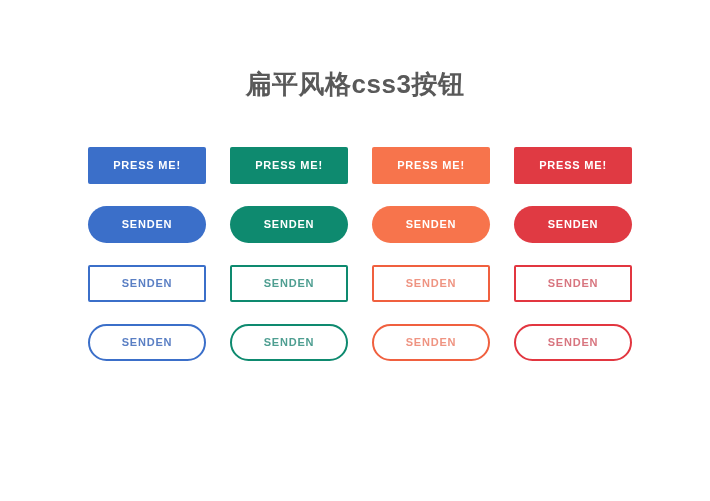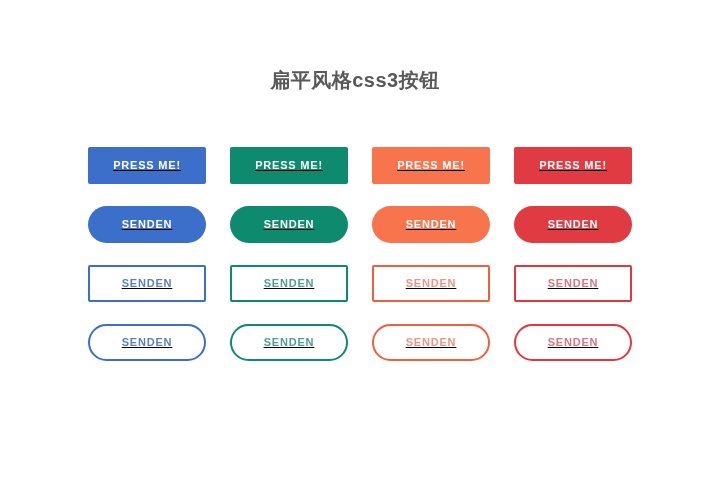--- a/index.html
+++ b/index.html
@@ -14,34 +14,33 @@
     overflow: hidden;
     position: relative;
   }
 
   .page-title {
     position: absolute;
     left: 0;
     top: 50px;
     width: 710px;
     text-align: center;
-    font-size: 20px;
+    font-size: 26px;
     font-weight: bold;
     color: #595959;
     letter-spacing: 0.5px;
     line-height: 34px;
     white-space: nowrap;
   }
 
   .button-grid {
     position: absolute;
     left: 88px;
     top: 147px;
     width: 544px;
-    text-decoration: underline;
   }
 
   .btn-row {
     display: flex;
     flex-direction: row;
     justify-content: flex-start;
   }
 
   .btn-row + .btn-row {
     margin-top: 22px;

